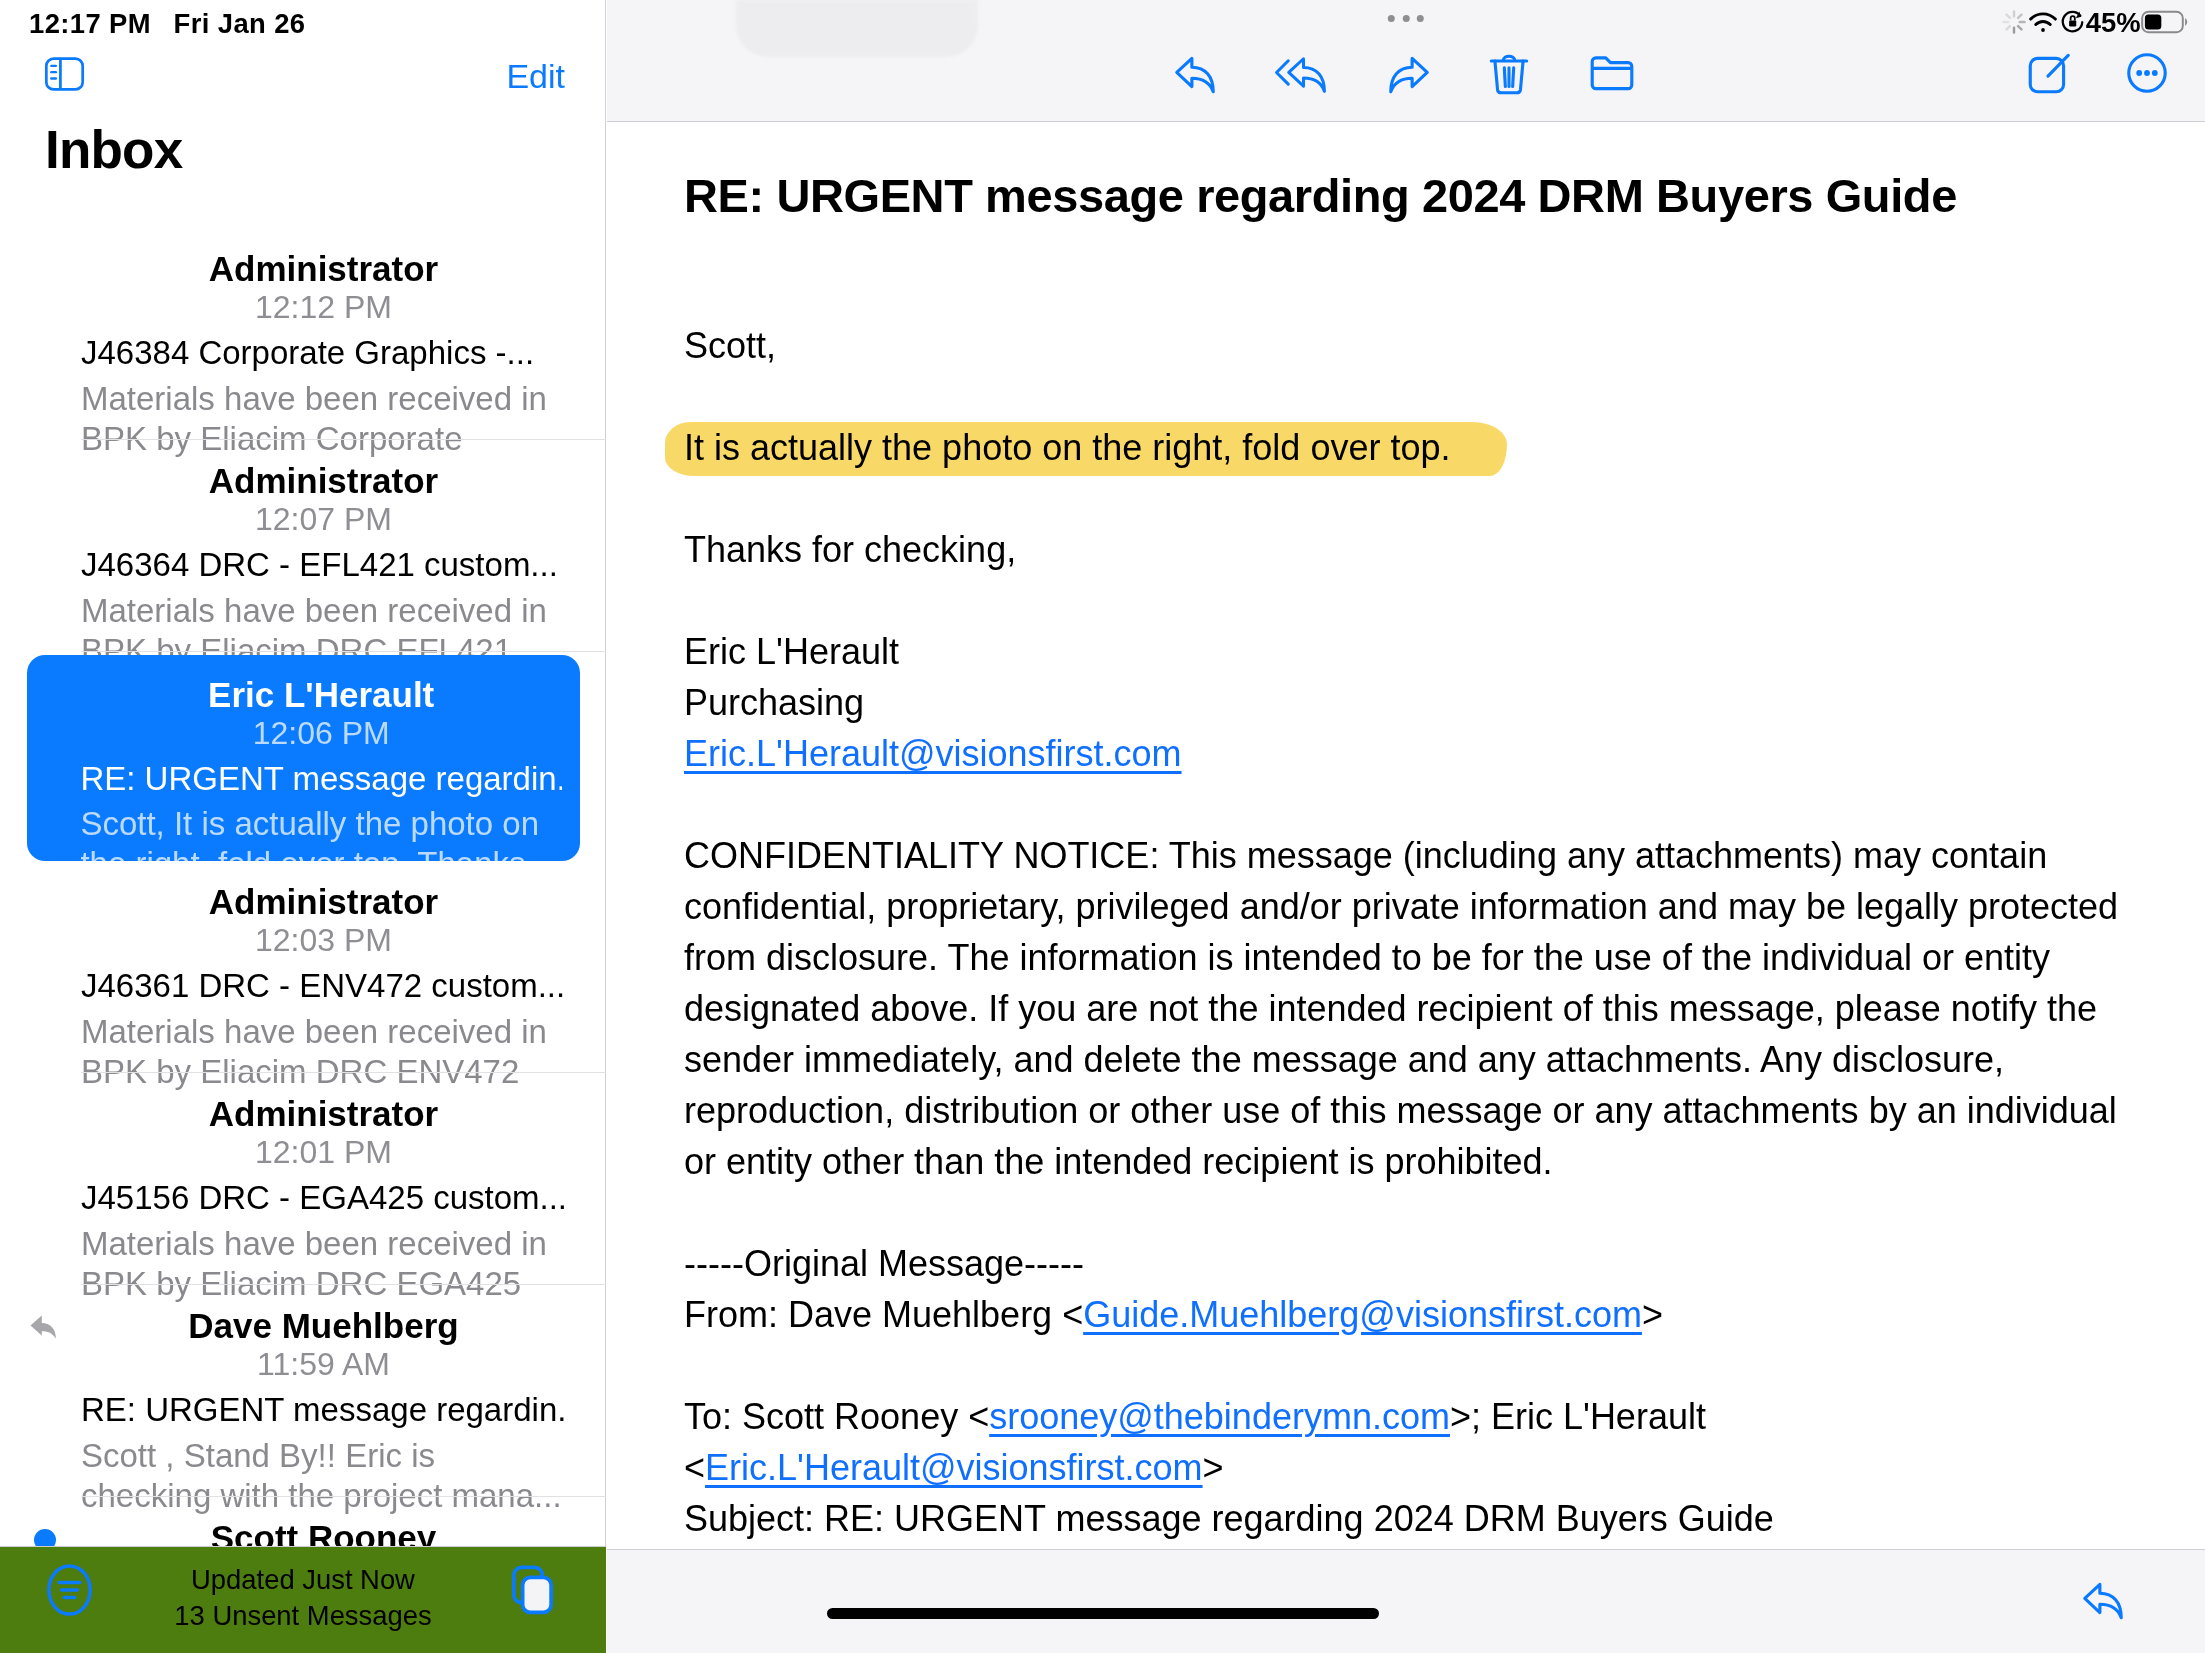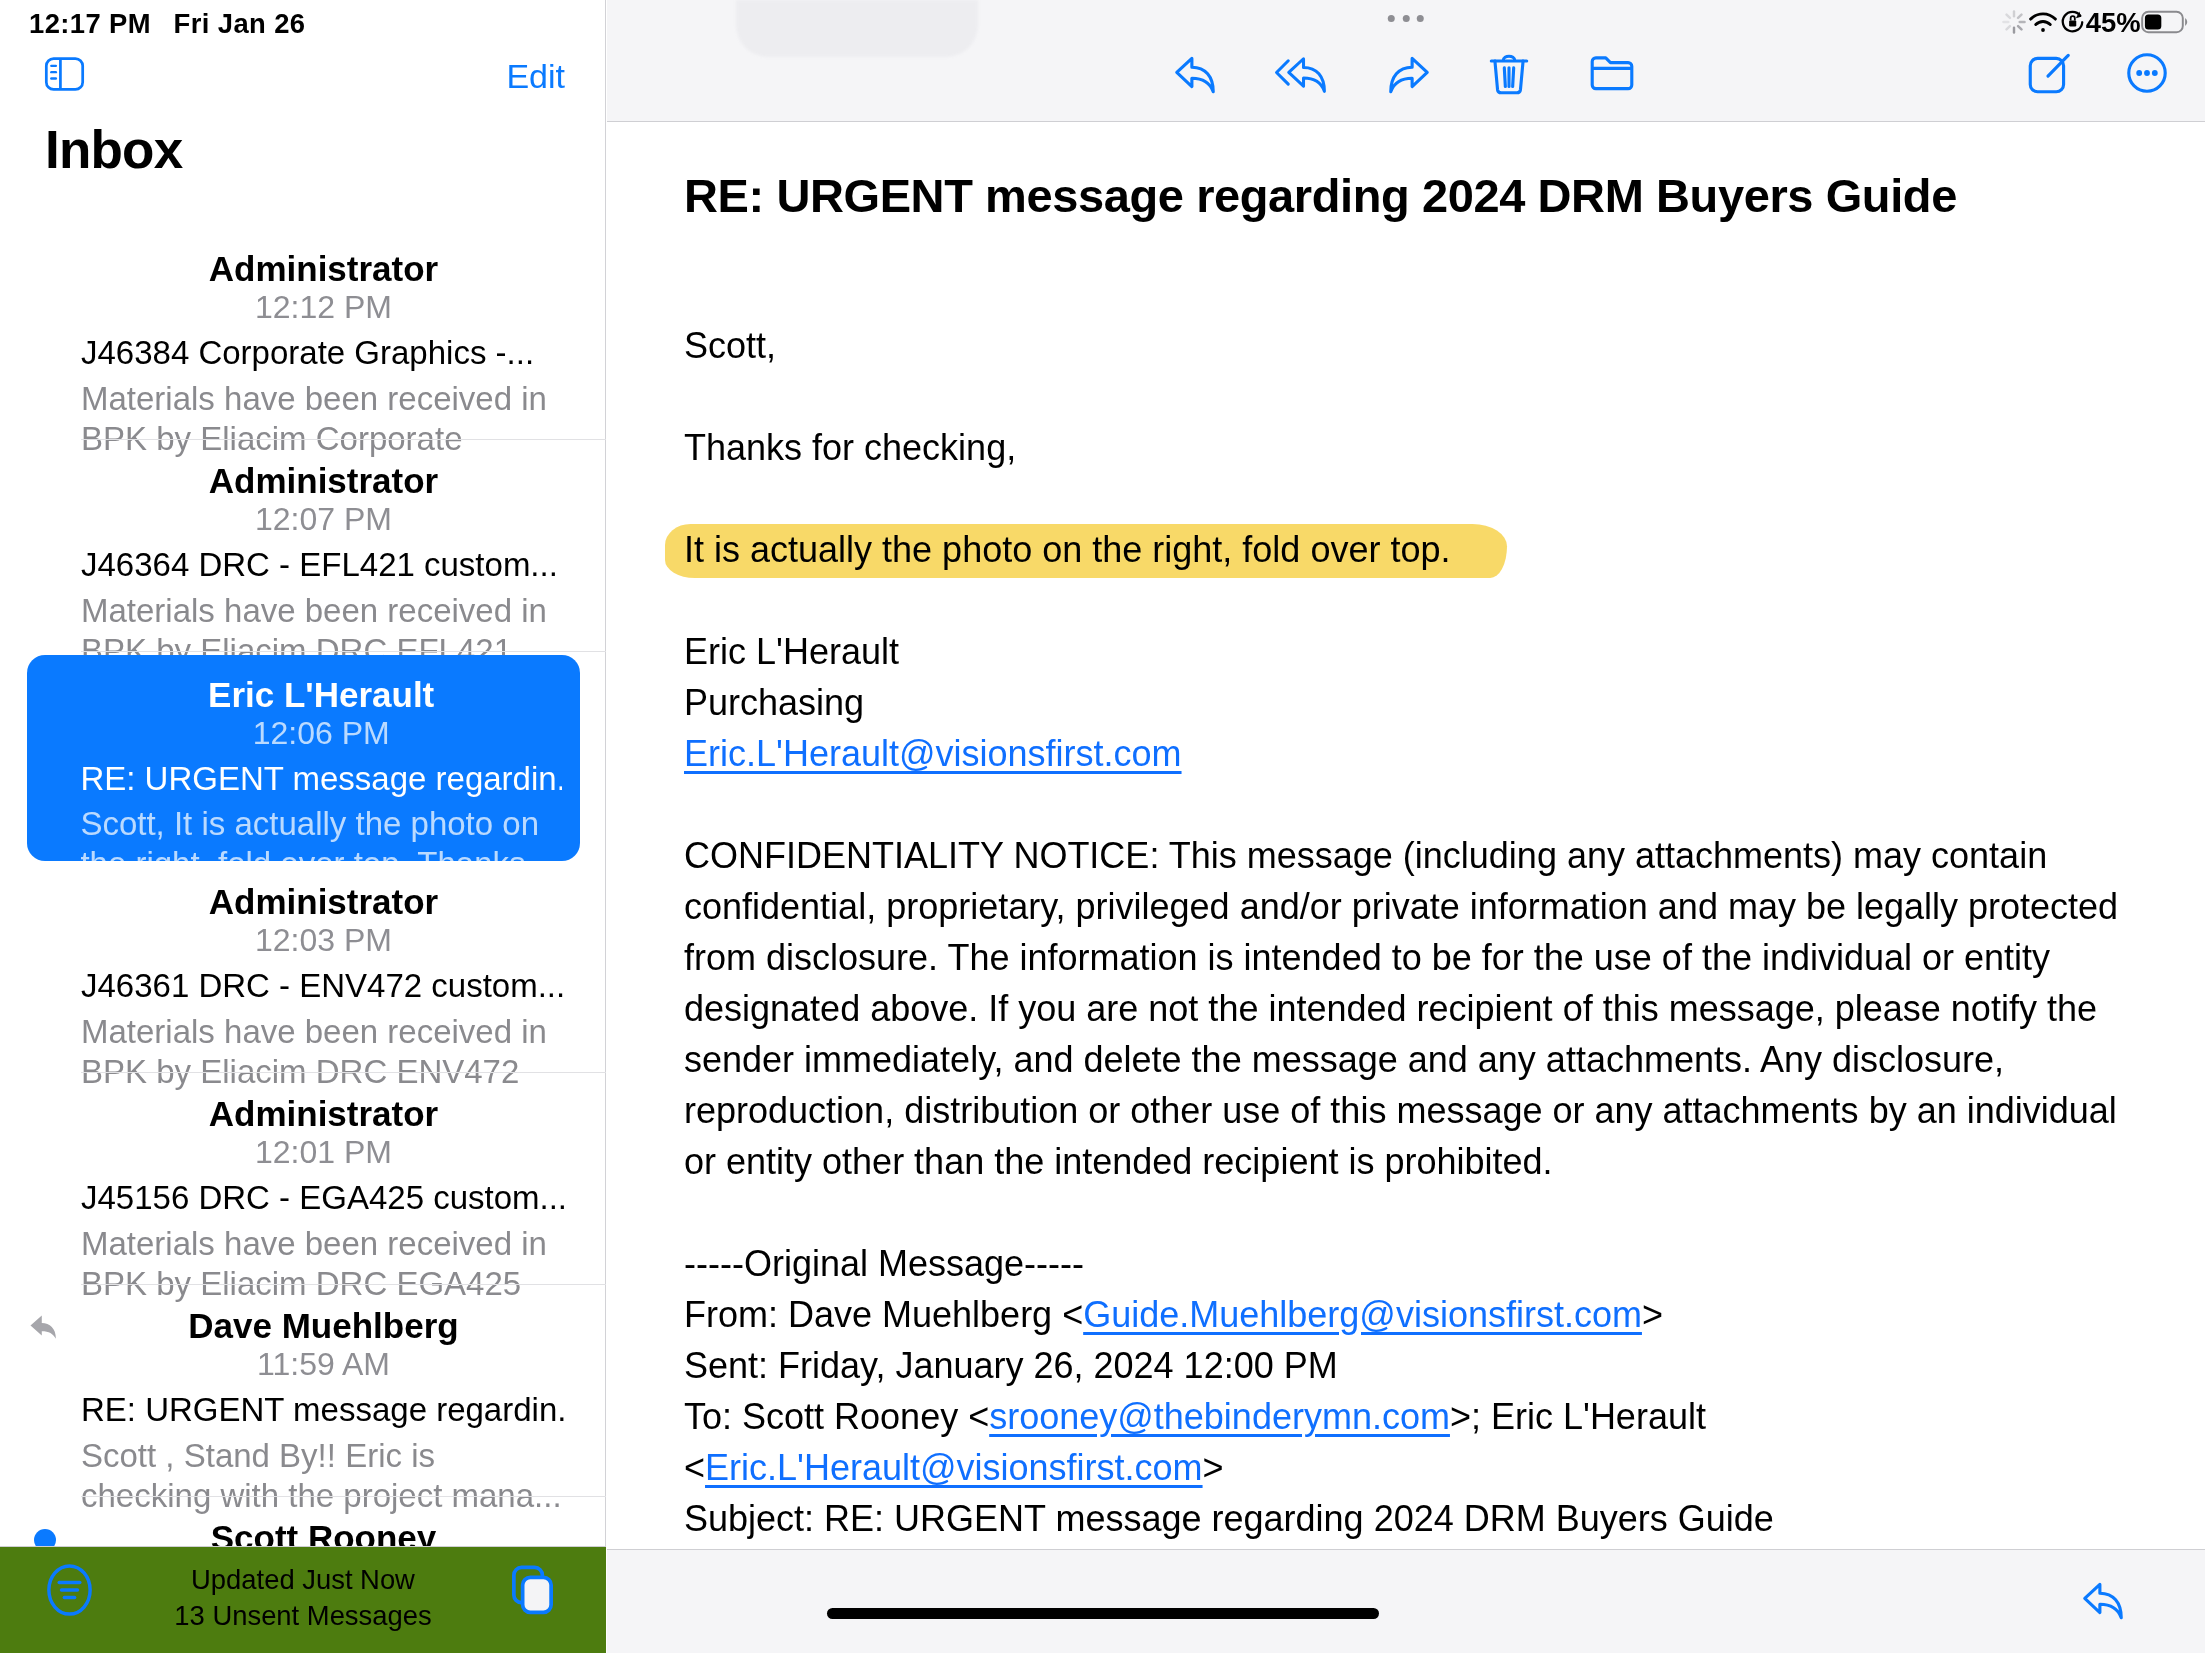--- a/index.html
+++ b/index.html
@@ -252,36 +252,36 @@
         <circle cx="31.5" cy="24" r="2.8" fill="#0a7aff"></circle>
       </svg>
     </span>
   </div>
 
   <div class="content">
     <div class="h1">RE: URGENT message regarding 2024 DRM Buyers Guide</div>
 
     <p class="para">Scott,</p>
 
+    <p class="para"><span class="hl">It is actually the photo on the right, fold over top.</span></p>
+
     <p class="para">Thanks for checking,</p>
-
-    <p class="para"><span class="hl">It is actually the photo on the right, fold over top.</span></p>
 
     <p class="para">
       <span>Eric L'Herault</span><br>
       <span>Purchasing</span><br>
       <a class="lnk">Eric.L'Herault@visionsfirst.com</a>
     </p>
 
     <p class="para">CONFIDENTIALITY NOTICE:  This message (including any attachments) may contain confidential, proprietary, privileged and/or private information and may be legally protected from disclosure. The information is intended to be for the use of the individual or entity designated above. If you are not the intended recipient of this message, please notify the sender immediately, and delete the message and any attachments. Any disclosure, reproduction, distribution or other use of this message or any attachments by an individual or entity other than the intended recipient is prohibited.</p>
 
     <p>
       <span>-----Original Message-----</span><br>
       <span><span>From: Dave Muehlberg &lt;</span><a class="lnk">Guide.Muehlberg@visionsfirst.com</a><span>&gt;</span></span><br>
-      <span>Sent: Friday, January 26, 2024 12:00 PM</span><br>
+      <br>
       <span><span>To: Scott Rooney &lt;</span><a class="lnk">srooney@thebinderymn.com</a><span>&gt;; Eric L'Herault </span><span class="nowrap"><span>&lt;</span><a class="lnk">Eric.L'Herault@visionsfirst.com</a><span>&gt;</span></span></span><br>
       <span>Subject: RE: URGENT message regarding 2024 DRM Buyers Guide</span>
     </p>
   </div>
 
   <div class="bottombar">
     <span class="reply-bottom">
       <svg viewBox="0 0 48 48" width="50" height="50" fill="none" stroke="#0a7aff" stroke-width="3" stroke-linejoin="round" stroke-linecap="round">
         <path d="M21 10 L6.5 23.5 21 37 V29 C32 29 38.5 33.5 41.5 42 C41.5 27.5 34 18.5 21 18.5 Z"></path>
       </svg>

